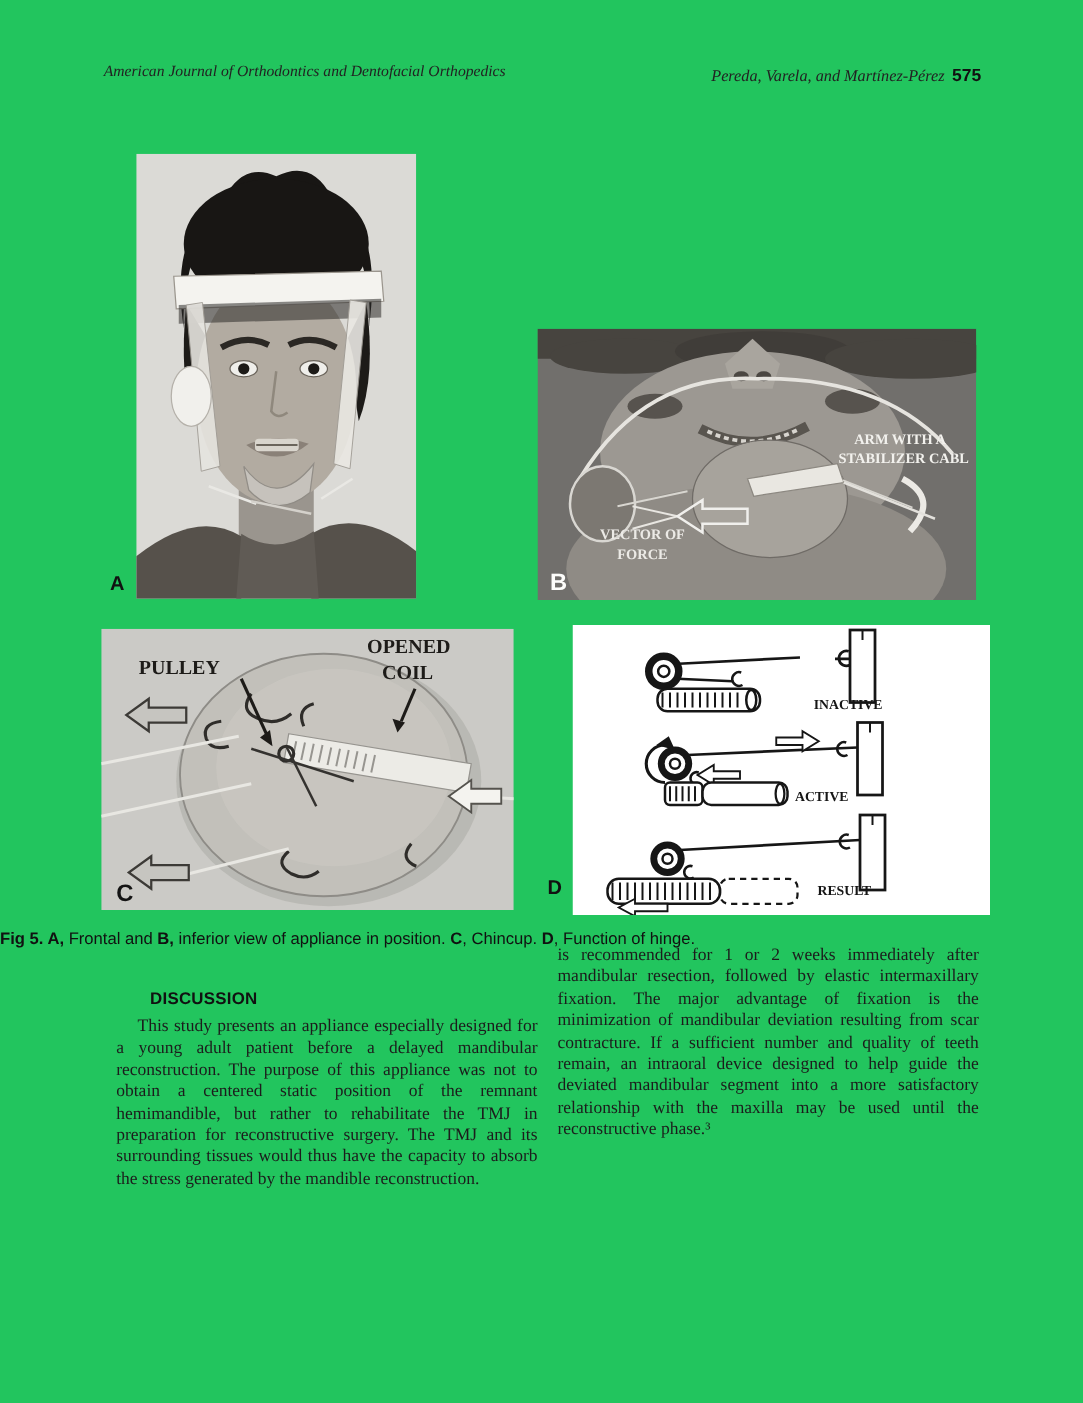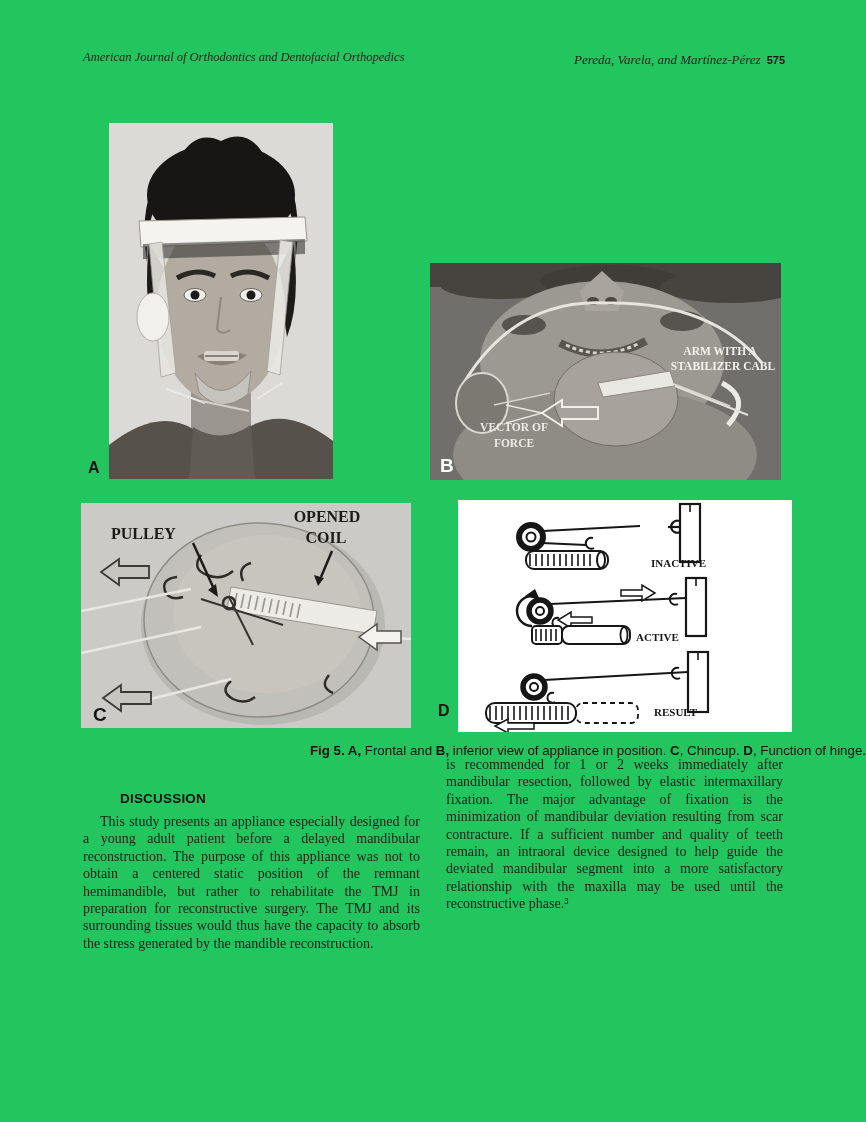--- a/index.html
+++ b/index.html
@@ -1,36 +1,36 @@
 <!DOCTYPE html>
 <html><head>
 <meta charset="utf-8">
 <style>
   html,body{margin:0;padding:0;background:#ffffff;}
   .page{position:relative;width:866px;height:1122px;background:#22c55e;overflow:hidden;
         color:#1c1c1c;font-family:"Liberation Serif",serif;}
   
   .hdr-left{position:absolute;left:83px;top:50px;font:italic 12.5px/14.5px "Liberation Serif",serif;color:#222;}
   .hdr-right{position:absolute;top:52px;right:81px;font:italic 13px "Liberation Serif",serif;color:#222;white-space:nowrap;}
-  .hdr-page{font-family:"Liberation Sans",sans-serif;font-style:normal;font-weight:bold;font-size:11px;margin-left:6px;color:#111;}
+  .hdr-page{font-family:"Liberation Sans",sans-serif;font-style:normal;font-weight:bold;font-size:14px;margin-left:6px;color:#111;}
   
   .panel{position:absolute;display:block;}
   .panel-label{position:absolute;font:bold 16px "Liberation Sans",sans-serif;color:#111;}
   
-  .caption{position:absolute;left:0;top:743px;width:866px;text-align:right;
+  .caption{position:absolute;left:0;top:743px;width:866px;text-align:left;
            font:13.3px "Liberation Sans",sans-serif;color:#111;}
   .caption .cb{font-weight:bold;}
   
   .disc-heading{position:absolute;left:83px;top:791px;font:bold 13.5px "Liberation Sans",sans-serif;
                 letter-spacing:.2px;color:#111;padding-left:37px;}
   .col{position:absolute;width:337px;font:14px/17.4px "Liberation Serif",serif;
        text-align:justify;color:#1c1c1c;}
   .col p{margin:0;}
   .col p.ind{text-indent:17px;}
-  #colL{left:83px;top:813px;}
+  #colL{left:93px;top:813px;}
   #colR{left:446px;top:756px;}
   
   text.ann{font-family:"Liberation Serif",serif;font-weight:bold;}
   text.plabel{font-family:"Liberation Sans",sans-serif;font-weight:bold;}
 </style>
 </head>
 <body>
 
 <div class="page">
 

